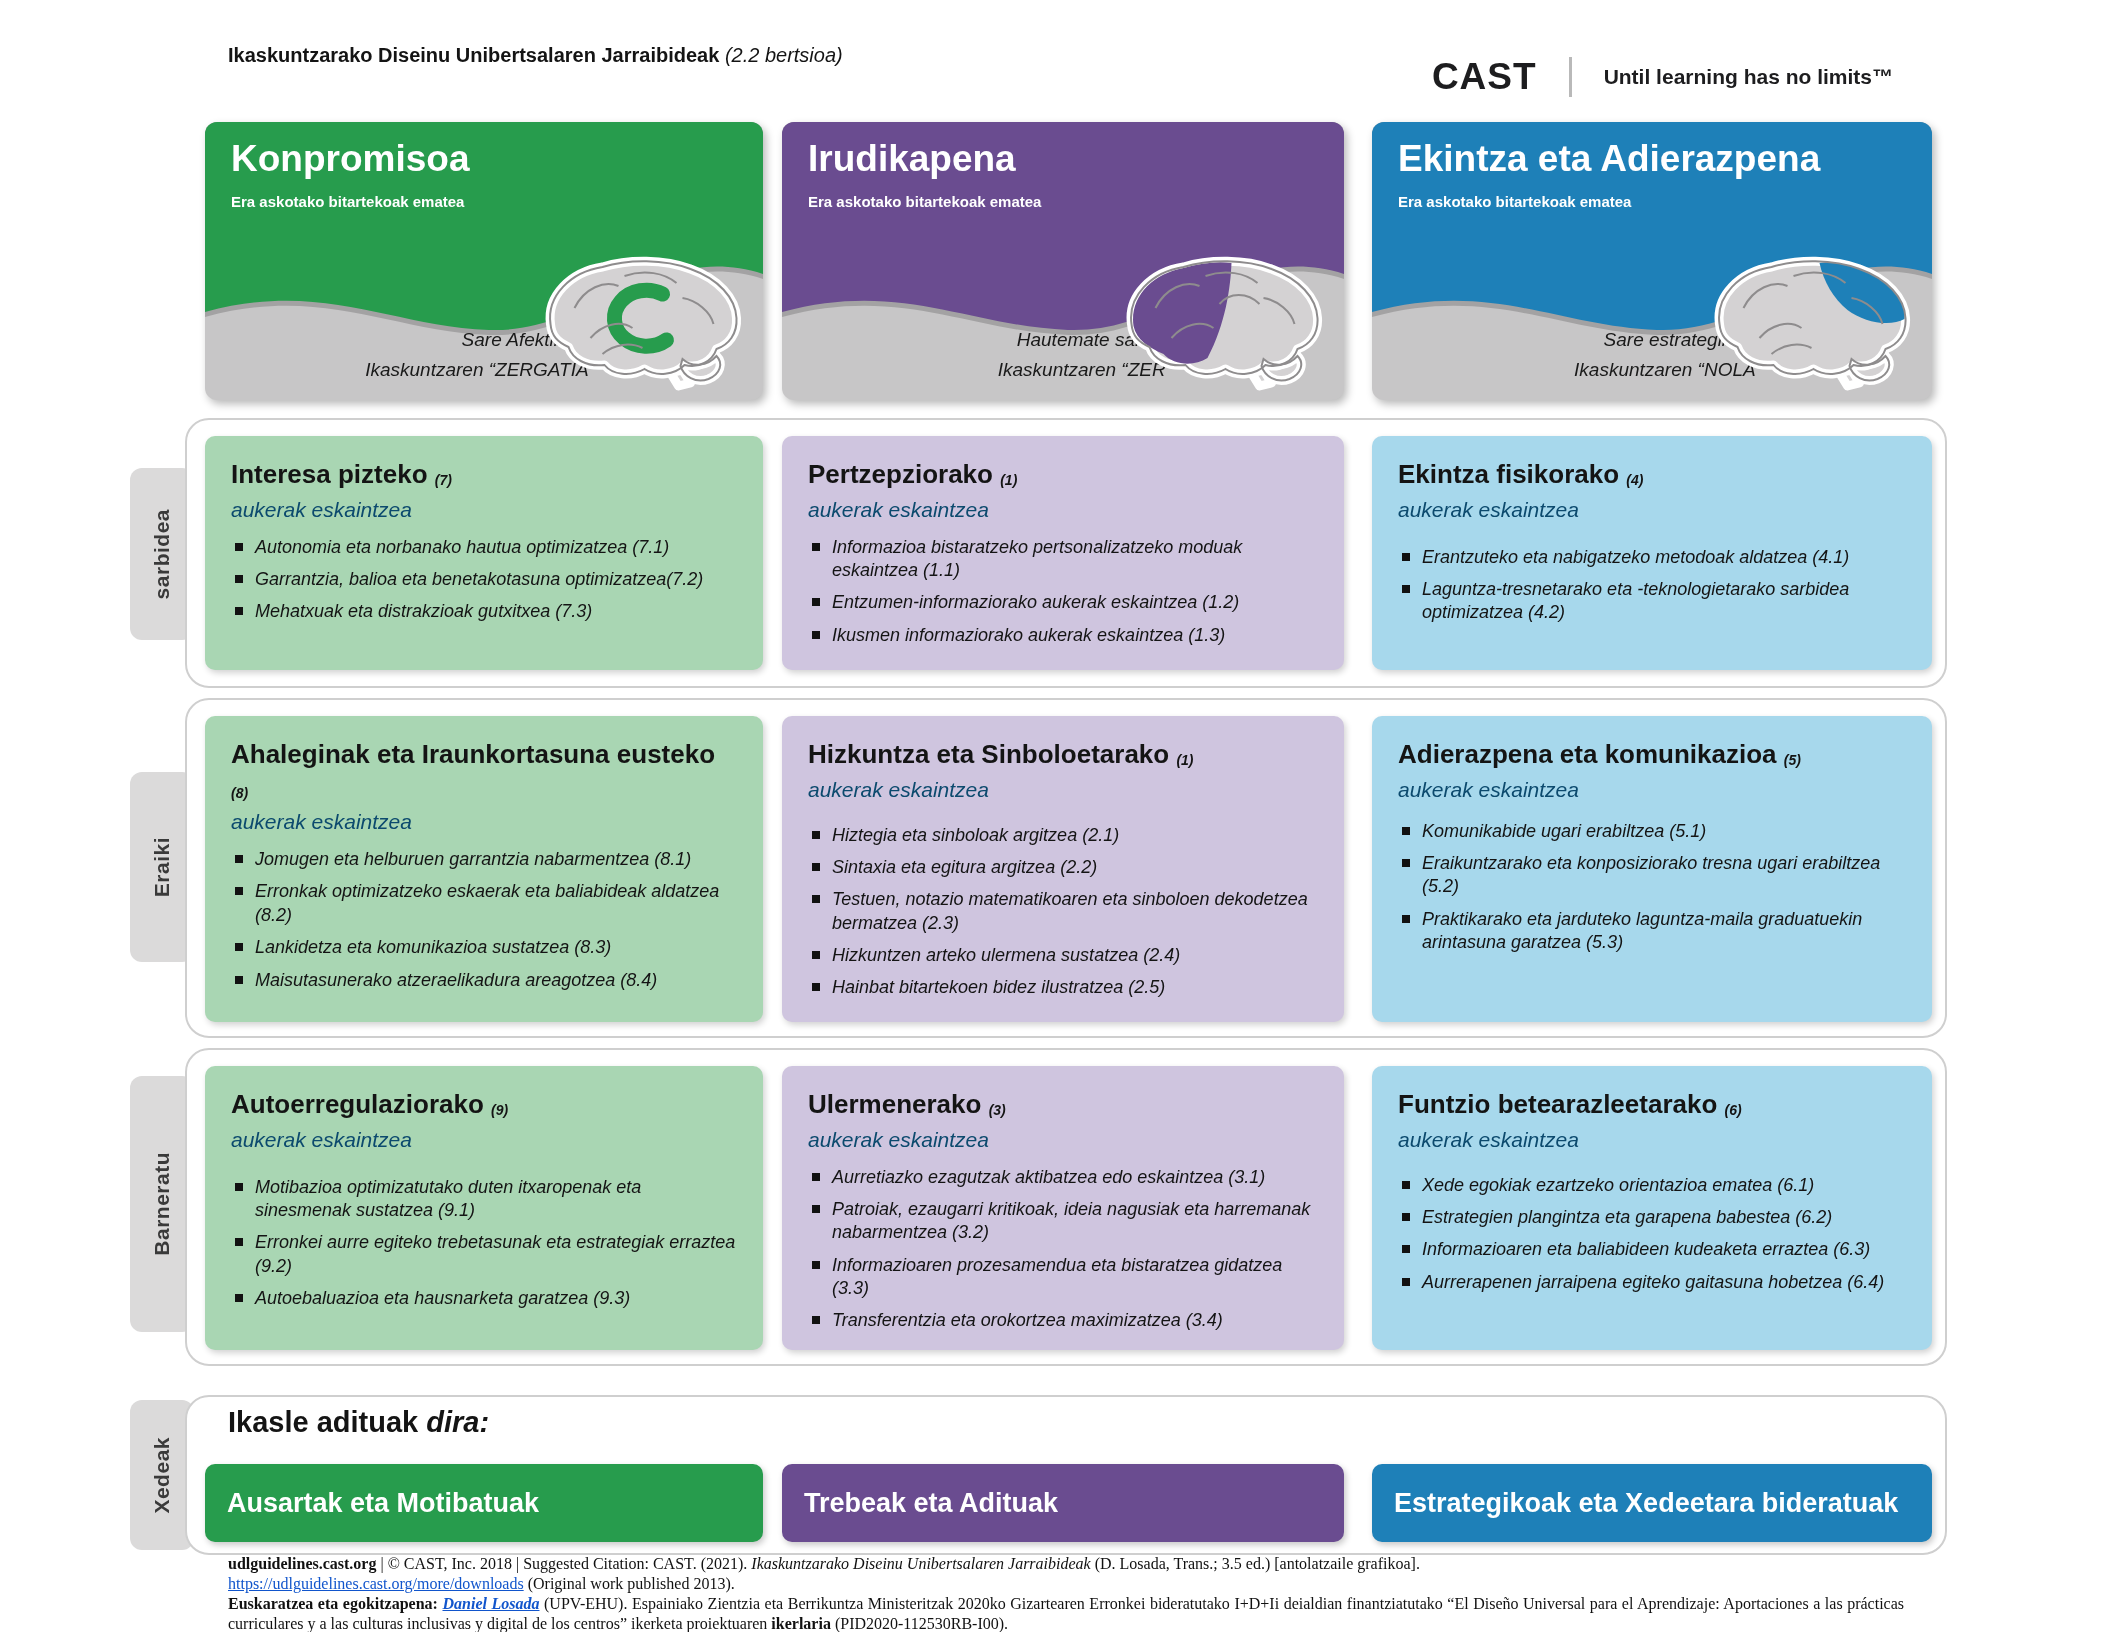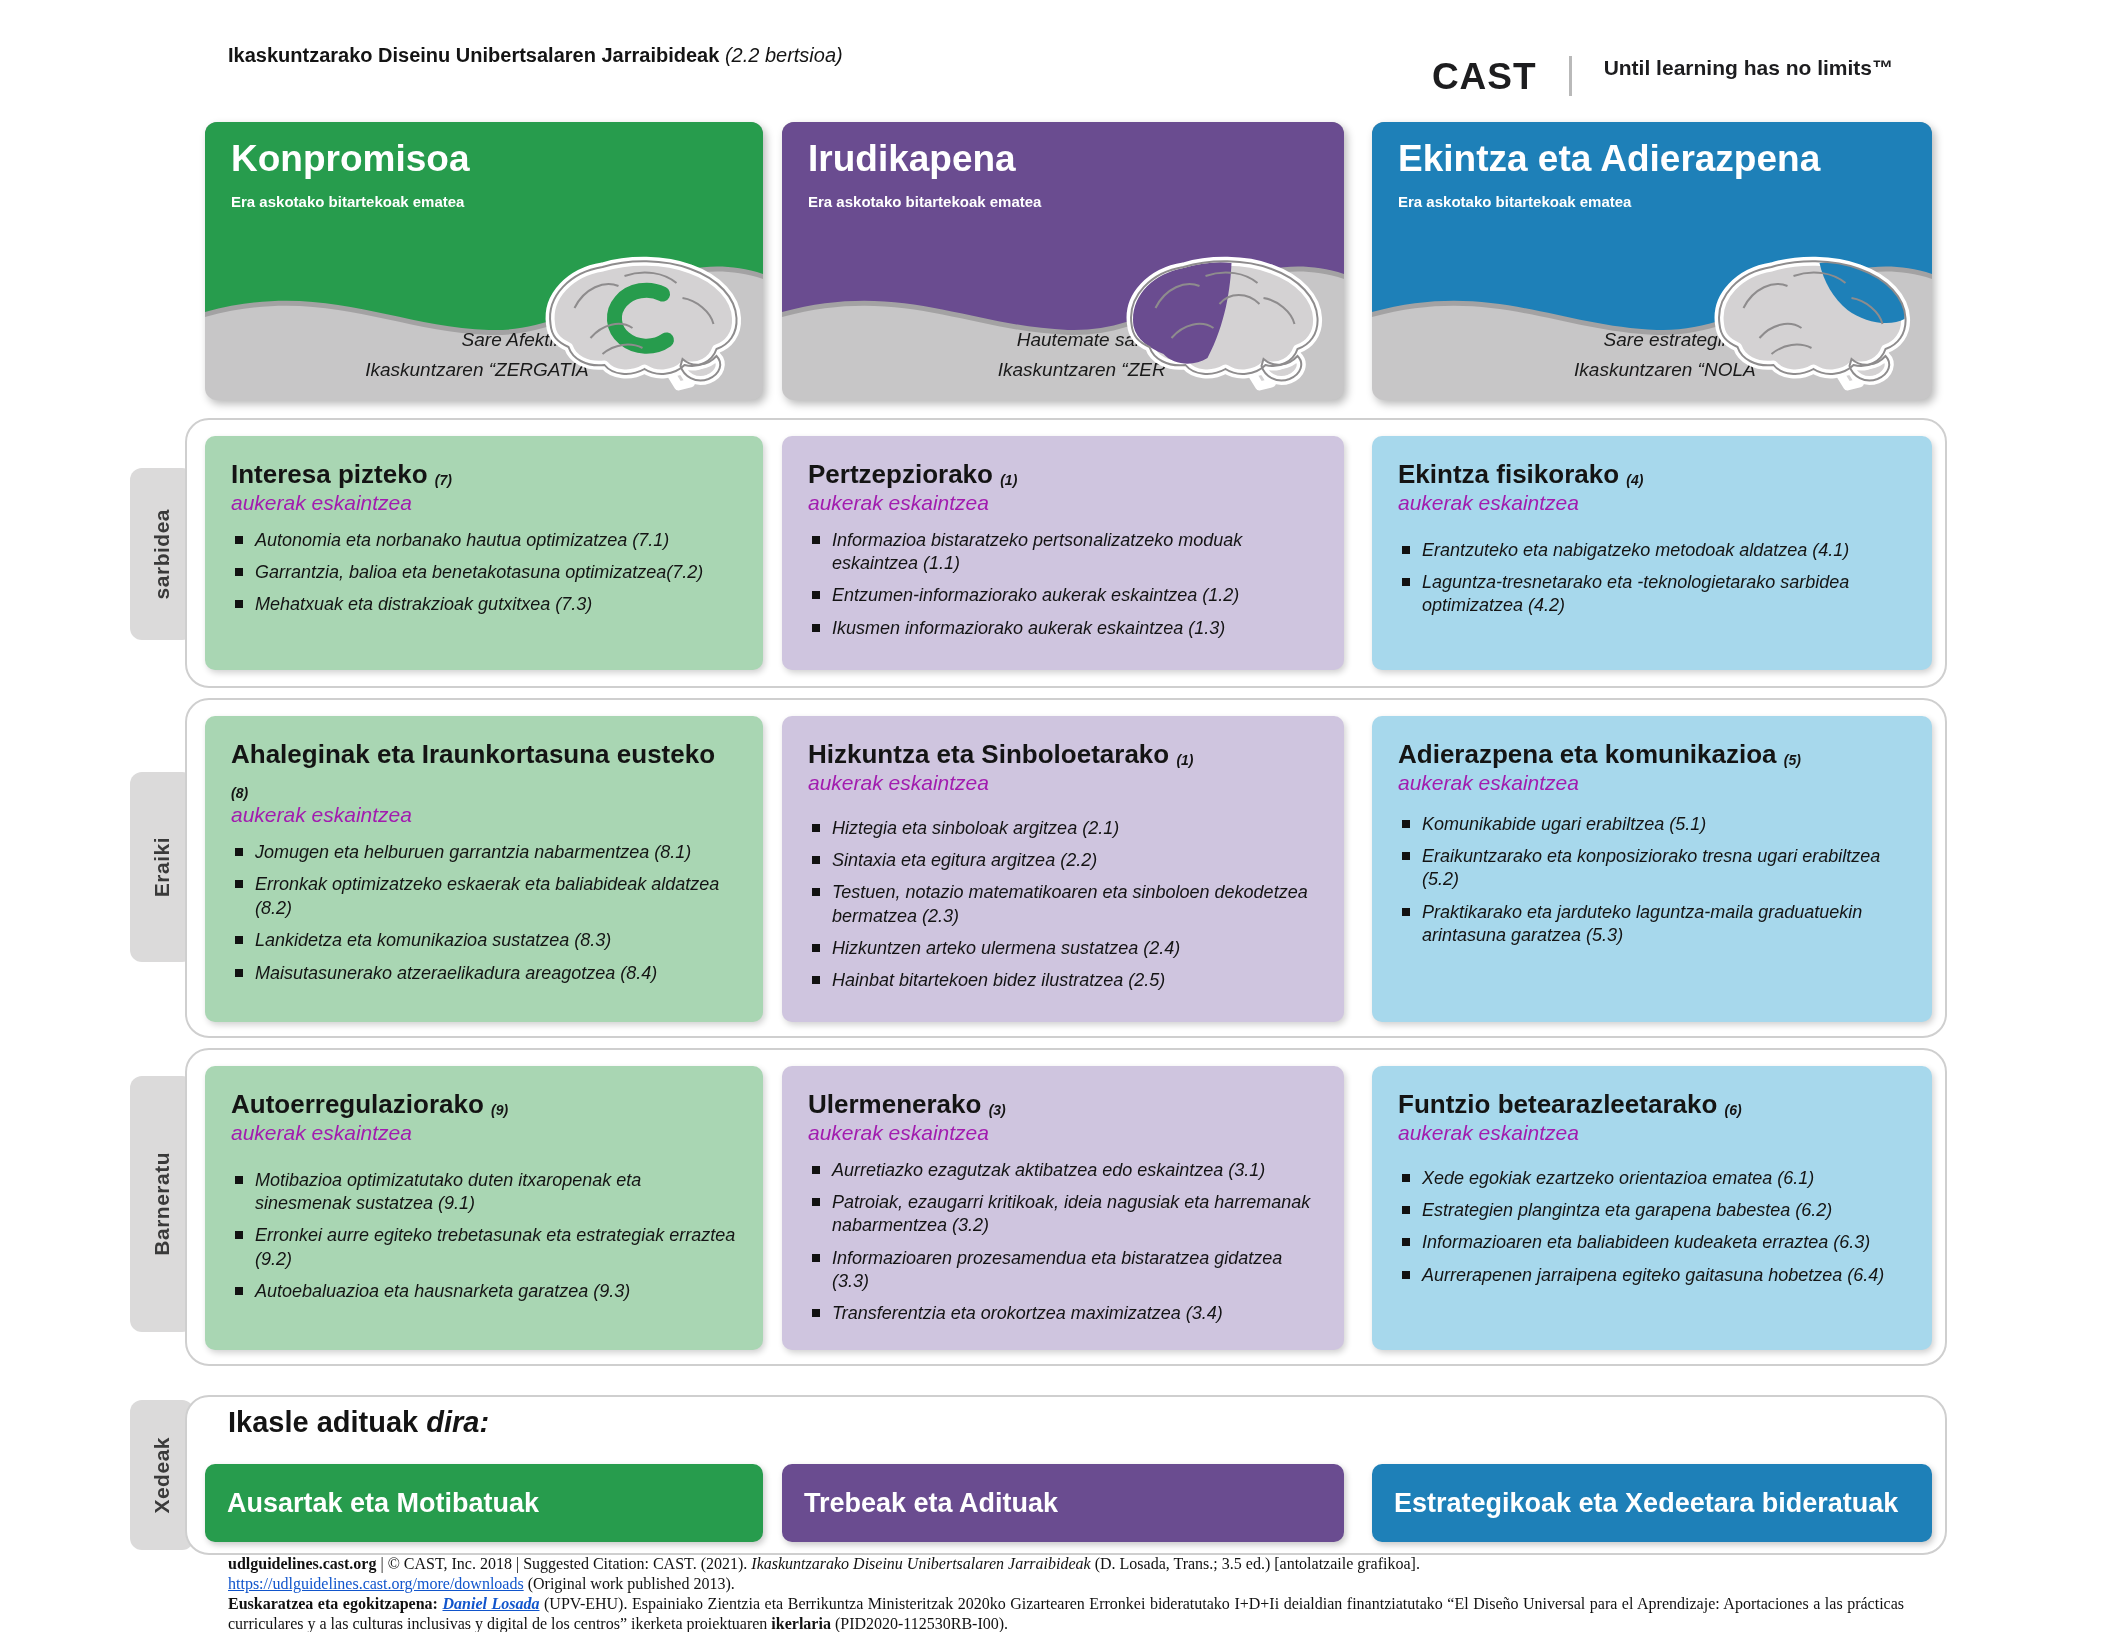--- a/index.html
+++ b/index.html
@@ -3,21 +3,21 @@
 <meta charset="utf-8">
 <style>
   *{margin:0;padding:0;box-sizing:border-box}
   html,body{background:#fff}
   .page{position:relative;width:2112px;height:1632px;overflow:hidden;background:#fff;
         font-family:"Liberation Sans",sans-serif;color:#111}
 
   
   .doc-title{position:absolute;left:228px;top:44px;font-size:20px;font-weight:bold;color:#141414}
   .doc-title .ver{font-weight:normal;font-style:italic}
-  .brand{position:absolute;right:219px;top:56px;display:flex;gap:32px}
+  .brand{position:absolute;right:219px;top:56px;display:flex;align-items:center;gap:32px}
   .brand-name{font-size:37px;font-weight:bold;letter-spacing:1px;color:#1d1d1f}
   .brand-div{width:3px;height:40px;background:#b9b9b9}
   .brand-tag{font-size:21px;font-weight:bold;color:#1d1d1f}
 
   
   .c1{left:205px;width:558px}
   .c2{left:782px;width:562px}
   .c3{left:1372px;width:560px}
 
   
@@ -53,21 +53,21 @@
   .card{position:absolute;z-index:2;border-radius:10px;padding:22px 26px 14px 26px;
         box-shadow:2px 3px 6px rgba(0,0,0,.18)}
   .r1{top:436px;height:234px}
   .r2{top:716px;height:306px}
   .r3{top:1066px;height:284px}
   .card.green{background:var(--green_light)}
   .card.purple{background:var(--purple_light)}
   .card.blue{background:var(--blue_light)}
   .card-title{font-size:26px;font-weight:bold;color:#141414;line-height:1.25}
   .card-title .num{font-size:14px;font-style:italic;position:relative;top:2px}
-  .card-sub{font-size:21px;font-style:italic;margin-top:0;color:#a21caf}
+  .card-sub{font-size:21px;font-style:italic;margin-top:7px;color:#0c4a6e}
   .bullets{list-style:none;margin-top:14px}
   .bullets li{position:relative;padding-left:24px;font-size:18px;font-style:italic;
               line-height:1.3;margin-bottom:9px;color:#141414}
   .bullets li::before{content:"";position:absolute;left:4px;top:7px;width:8px;height:8px;background:#111}
 
   
   .goals-heading{position:absolute;left:228px;top:1406px;font-size:29px;font-weight:bold;z-index:2;color:#141414}
   .goals-heading .it{font-style:italic}
   .goal-btn{position:absolute;top:1464px;height:78px;border-radius:10px;display:flex;align-items:center;
             padding:0 22px;color:#fff;font-weight:bold;font-size:27px;z-index:2;

